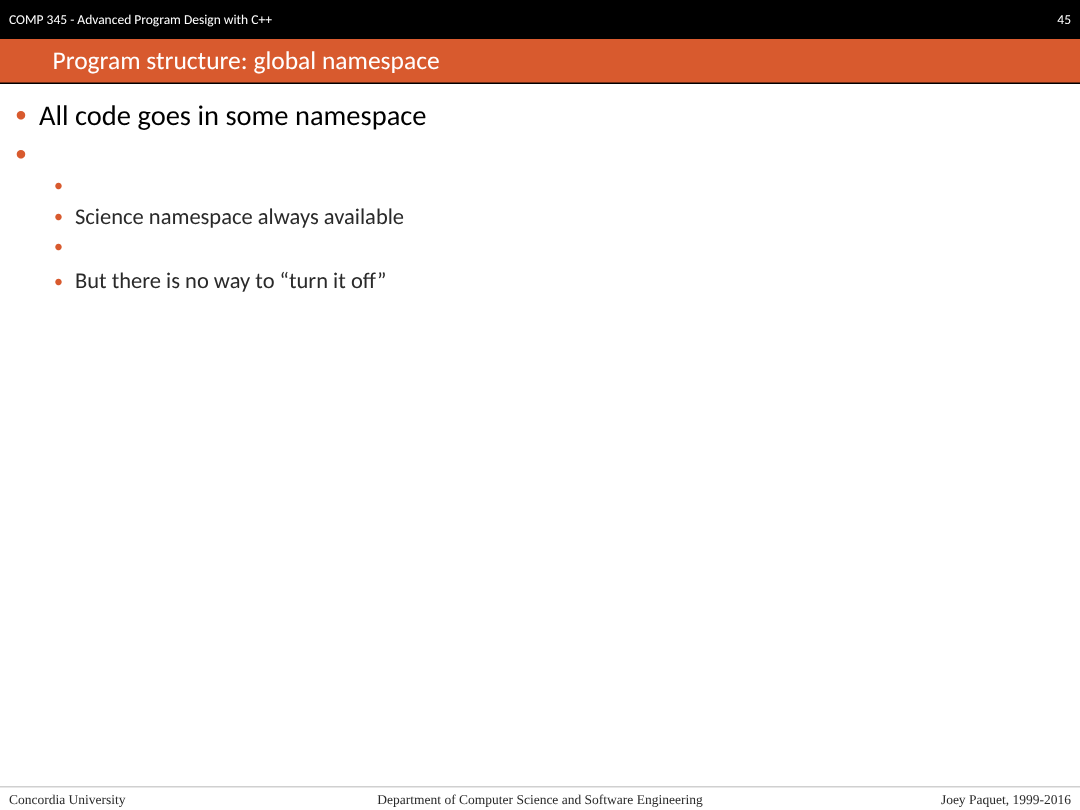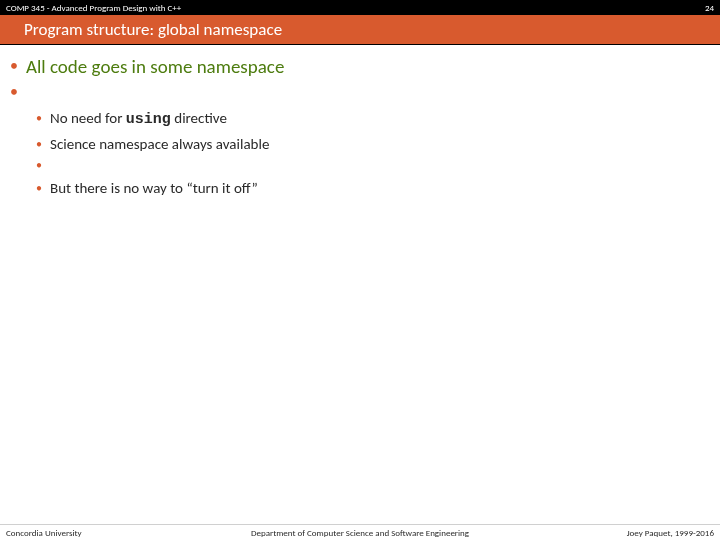--- a/index.html
+++ b/index.html
@@ -6,36 +6,36 @@
   body {
     width: 720px;
     height: 540px;
     font-family: Calibri, 'Segoe UI', Arial, sans-serif;
     background: #ffffff;
     position: relative;
     overflow: hidden;
   }
   .header-bar {
     width: 100%;
-    height: 15px;
+    height: 26px;
     background: #000000;
     display: flex;
     justify-content: space-between;
     align-items: center;
     padding: 0 6px;
     color: #ffffff;
     font-size: 9px;
   }
   .title-bar {
     width: 100%;
     height: 30px;
     background: #d85a2e;
     display: flex;
     align-items: center;
-    padding-left: 24px;
+    padding-left: 35px;
     border-bottom: 1px solid #000000;
   }
   .title-bar .title {
     color: #ffffff;
     font-size: 17px;
     font-weight: 300;
   }
   .content {
     padding: 10px 10px 0 10px;
   }
@@ -47,21 +47,21 @@
   .bullet-l1 .dot {
     color: #d85a2e;
     font-size: 16px;
     margin-right: 8px;
     line-height: 1;
     position: relative;
     top: -2px;
   }
   .bullet-l1 .txt {
     font-size: 19px;
-    color: #4d7c0f;
+    color: #000000;
     line-height: 1.3;
   }
   .bullet-l2 {
     display: flex;
     align-items: baseline;
     margin-left: 26px;
     margin-bottom: 4px;
   }
   .bullet-l2 .dot {
     color: #d85a2e;
@@ -87,55 +87,53 @@
     left: 0;
     width: 100%;
     height: 16px;
     border-top: 1px solid #d0d0d0;
     display: flex;
     justify-content: space-between;
     align-items: center;
     padding: 0 6px;
     font-size: 9px;
     color: #2a2a2a;
+    font-family: Liberation Serif, serif;
   }
   .footer .center {
     position: absolute;
     left: 50%;
     transform: translateX(-50%);
   }
 </style>
 </head>
 <body>
 
 <div class="header-bar">
   <span>COMP 345 - Advanced Program Design with C++</span>
-  <span>24</span>
+  <span>45</span>
 </div>
 
 <div class="title-bar">
   <span class="title">Program structure: global namespace</span>
 </div>
 
 <div class="content">
 
   <div class="bullet-l1">
     <span class="dot">•</span>
     <span class="txt">All code goes in some namespace</span>
   </div>
 
   <div class="bullet-l1">
     <span class="dot">•</span>
   </div>
 
   <div class="bullet-l2">
     <span class="dot">•</span>
-    <span class="txt">
-      <span>No need for </span><span class="kw">using</span><span> directive</span>
-    </span>
   </div>
 
   <div class="bullet-l2">
     <span class="dot">•</span>
     <span class="txt">
       <span>Science namespace always available</span><span class="kw"></span><span></span>
     </span>
   </div>
 
   <div class="bullet-l2">

